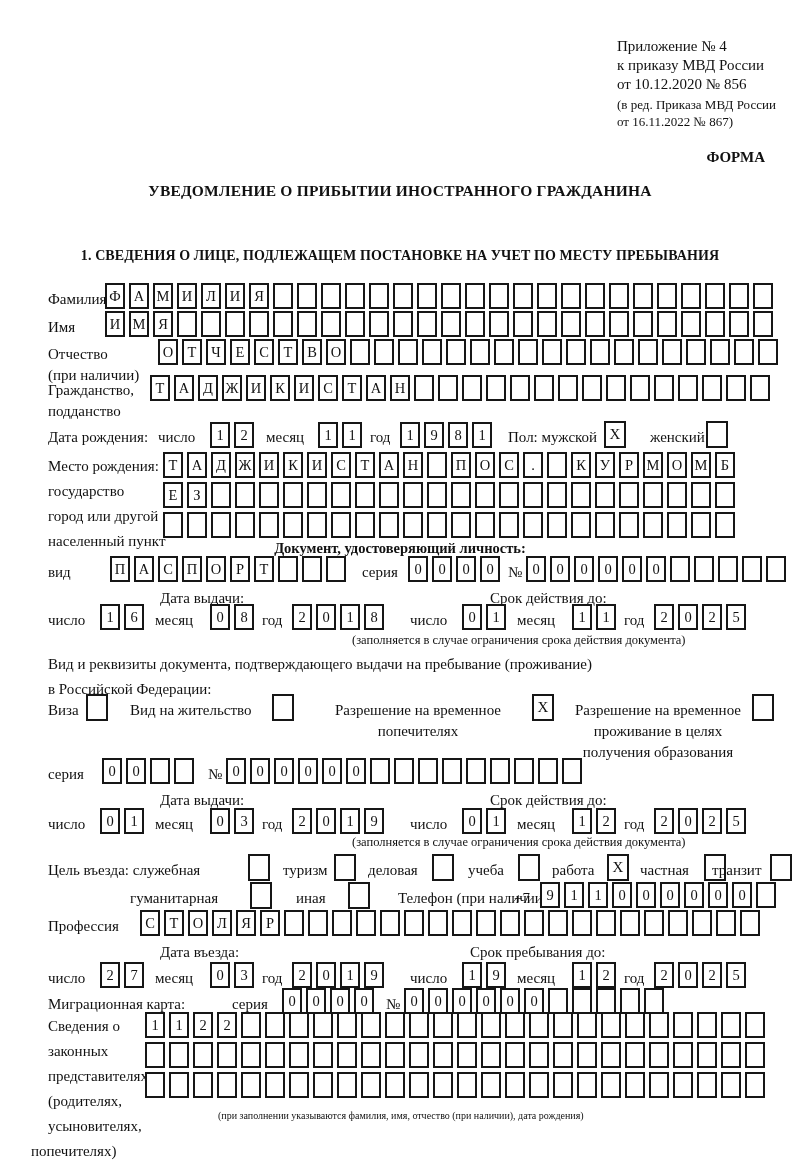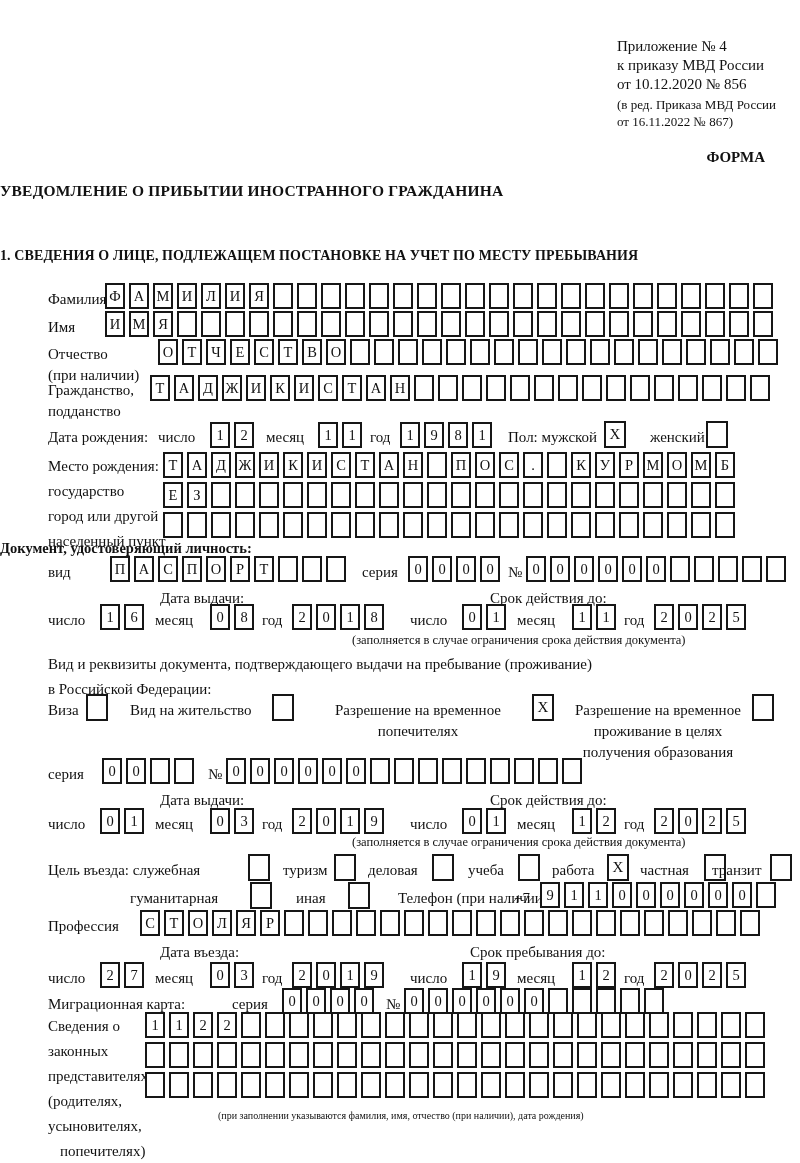--- a/index.html
+++ b/index.html
@@ -2,21 +2,21 @@
 <html><head>
 <meta charset="utf-8">
 <style>
   html,body{margin:0;padding:0;background:#fff;}
   .page{position:relative;width:800px;height:1163px;background:#fff;color:#111;
         font-family:"Liberation Serif",serif;overflow:hidden;}
   .a{position:absolute;white-space:nowrap;}
   .l{font-size:15px;line-height:20px;}
   .sm{font-size:12.5px;line-height:16px;font-family:Liberation Serif, serif;}
   .b{font-weight:bold;}
-  .ctr{left:0;width:800px;text-align:left;}
+  .ctr{left:0;width:800px;text-align:center;}
   .row{display:flex;gap:4px;}
   .cell{flex:0 0 20px;width:20px;height:26px;border:2px solid #161616;box-sizing:border-box;
         display:flex;align-items:center;justify-content:center;font-size:14.5px;background:#fff;}
   .chk{position:absolute;width:22px;height:27px;border:2px solid #161616;box-sizing:border-box;
        display:flex;align-items:center;justify-content:center;font-size:15px;background:#fff;}
   .wrapc{white-space:normal;text-align:center;font-size:15px;line-height:21px;}
   .ul{display:inline-block;width:62px;height:3px;border-bottom:2.5px solid #444;margin-left:10px;}
   .t1{font-size:15.5px;letter-spacing:.2px;}
   .t2{font-size:14px;letter-spacing:.1px;}
 </style>
@@ -550,21 +550,21 @@
       <div class="cell"></div>
       <div class="cell"></div>
       <div class="cell"></div>
     </div>
 
   <div class="a l" style="left:48px;top:1016px">Сведения о</div>
   <div class="a l" style="left:48px;top:1041px">законных</div>
   <div class="a l" style="left:48px;top:1066px">представителях</div>
   <div class="a l" style="left:48px;top:1091px">(родителях,</div>
   <div class="a l" style="left:48px;top:1116px">усыновителях,</div>
-  <div class="a l" style="left:60px;top:1141px">попечителях)</div>
+  <div class="a l" style="left:31px;top:1141px">попечителях)</div>
   <div class="a row" style="left:145px;top:1012px">
       <div class="cell">1</div>
       <div class="cell">1</div>
       <div class="cell">2</div>
       <div class="cell">2</div>
       <div class="cell"></div>
       <div class="cell"></div>
       <div class="cell"></div>
       <div class="cell"></div>
       <div class="cell"></div>

